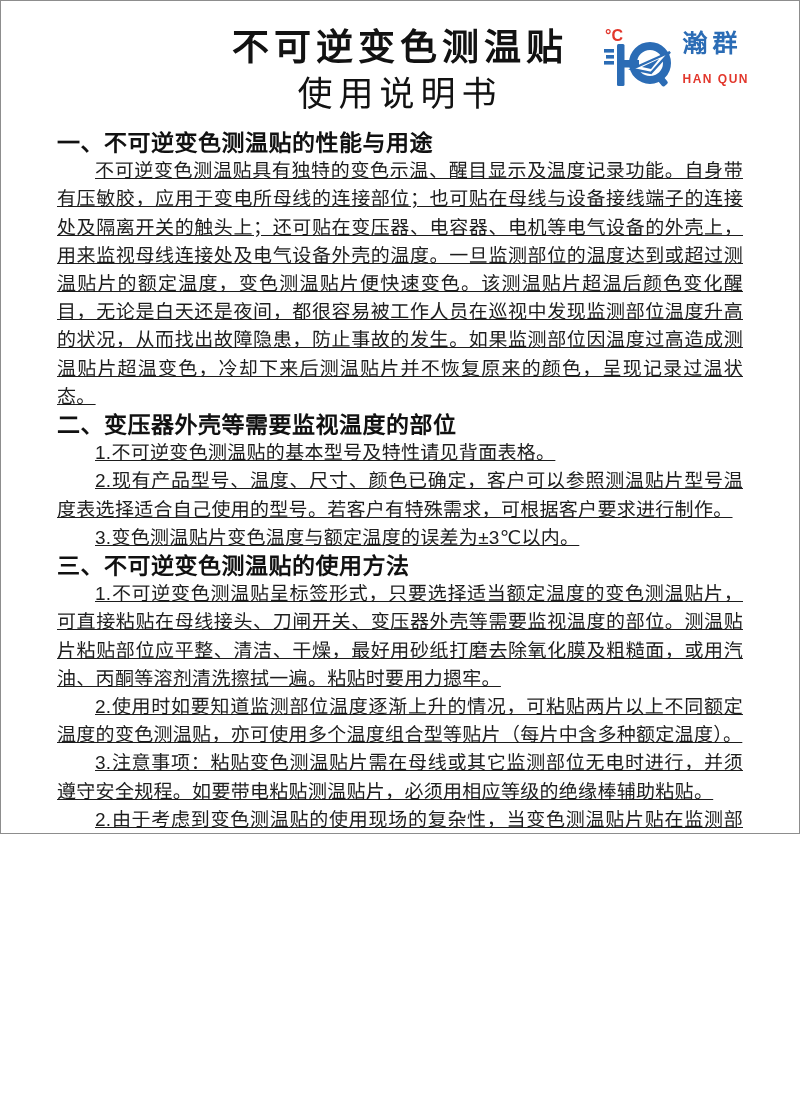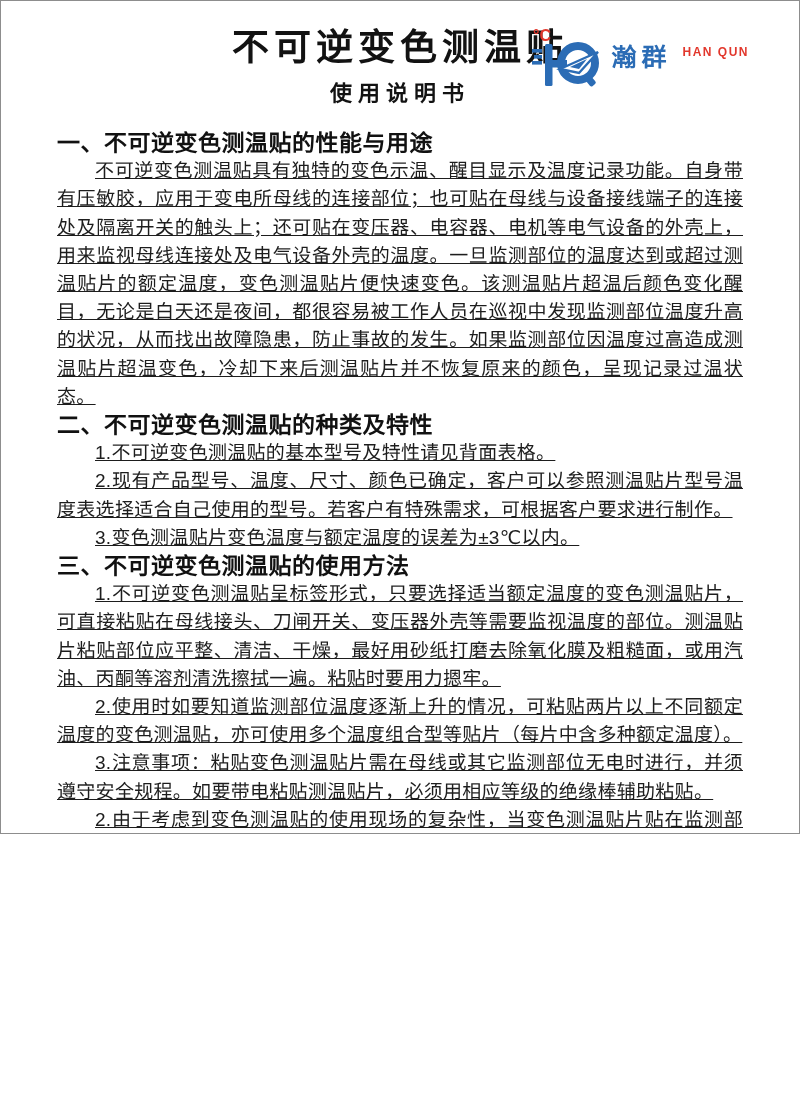--- a/index.html
+++ b/index.html
@@ -22,36 +22,36 @@
     text-align: center;
   }
   .title-line1 {
     font-size: 37px;
     font-weight: 800;
     letter-spacing: 5px;
     line-height: 50px;
     color: #121212;
   }
   .title-line2 {
-    font-size: 22px;
-    font-weight: 700;
+    font-size: 35px;
+    font-weight: 400;
     letter-spacing: 6px;
     line-height: 42px;
     color: #121212;
   }
   
   .logo {
     position: absolute;
     top: 24px; right: 50px;
     display: flex;
     align-items: center;
     gap: 7px;
   }
   .logo-mark { width: 72px; height: 64px; display: block; }
-  .logo-text { display: flex; flex-direction: row; align-items: flex-start; gap: 11px; }
+  .logo-text { display: flex; flex-direction: column; align-items: flex-start; gap: 11px; }
   .logo-cn {
     font-size: 25px;
     font-weight: 800;
     letter-spacing: 5px;
     color: #2b6cb5;
     line-height: 30px;
   }
   .logo-en {
     font-size: 12px;
     font-weight: 800;
@@ -118,21 +118,21 @@
         <div class="logo-cn">瀚群</div>
         <div class="logo-en">HAN QUN</div>
       </div>
     </div>
   </div>
 
   <div class="doc-body">
 
   <h2 class="sec-heading">一、不可逆变色测温贴的性能与用途</h2>
       <p class="body-para">不可逆变色测温贴具有独特的变色示温、醒目显示及温度记录功能。自身带有压敏胶，应用于变电所母线的连接部位；也可贴在母线与设备接线端子的连接处及隔离开关的触头上；还可贴在变压器、电容器、电机等电气设备的外壳上，用来监视母线连接处及电气设备外壳的温度。一旦监测部位的温度达到或超过测温贴片的额定温度，变色测温贴片便快速变色。该测温贴片超温后颜色变化醒目，无论是白天还是夜间，都很容易被工作人员在巡视中发现监测部位温度升高的状况，从而找出故障隐患，防止事故的发生。如果监测部位因温度过高造成测温贴片超温变色，冷却下来后测温贴片并不恢复原来的颜色，呈现记录过温状态。</p>
-      <h2 class="sec-heading">二、不可逆变色测温贴的种类及特性</h2>
+      <h2 class="sec-heading">二、变压器外壳等需要监视温度的部位</h2>
       <p class="body-para">1.不可逆变色测温贴的基本型号及特性请见背面表格。</p>
       <p class="body-para">2.现有产品型号、温度、尺寸、颜色已确定，客户可以参照测温贴片型号温度表选择适合自己使用的型号。若客户有特殊需求，可根据客户要求进行制作。</p>
       <p class="body-para">3.变色测温贴片变色温度与额定温度的误差为±3℃以内。</p>
       <h2 class="sec-heading">三、不可逆变色测温贴的使用方法</h2>
       <p class="body-para">1.不可逆变色测温贴呈标签形式，只要选择适当额定温度的变色测温贴片，可直接粘贴在母线接头、刀闸开关、变压器外壳等需要监视温度的部位。测温贴片粘贴部位应平整、清洁、干燥，最好用砂纸打磨去除氧化膜及粗糙面，或用汽油、丙酮等溶剂清洗擦拭一遍。粘贴时要用力摁牢。</p>
       <p class="body-para">2.使用时如要知道监测部位温度逐渐上升的情况，可粘贴两片以上不同额定温度的变色测温贴，亦可使用多个温度组合型等贴片（每片中含多种额定温度）。</p>
       <p class="body-para">3.注意事项：粘贴变色测温贴片需在母线或其它监测部位无电时进行，并须遵守安全规程。如要带电粘贴测温贴片，必须用相应等级的绝缘棒辅助粘贴。</p>
       <p class="body-para">2.由于考虑到变色测温贴的使用现场的复杂性，当变色测温贴片贴在监测部位后，在正常温度、正常环境下使用，且保持白色未超温，有效期2年（具体以实际使用环境测试效果为准）。已超温变色的贴片应随检修及时更换。</p>
     </div>
 

